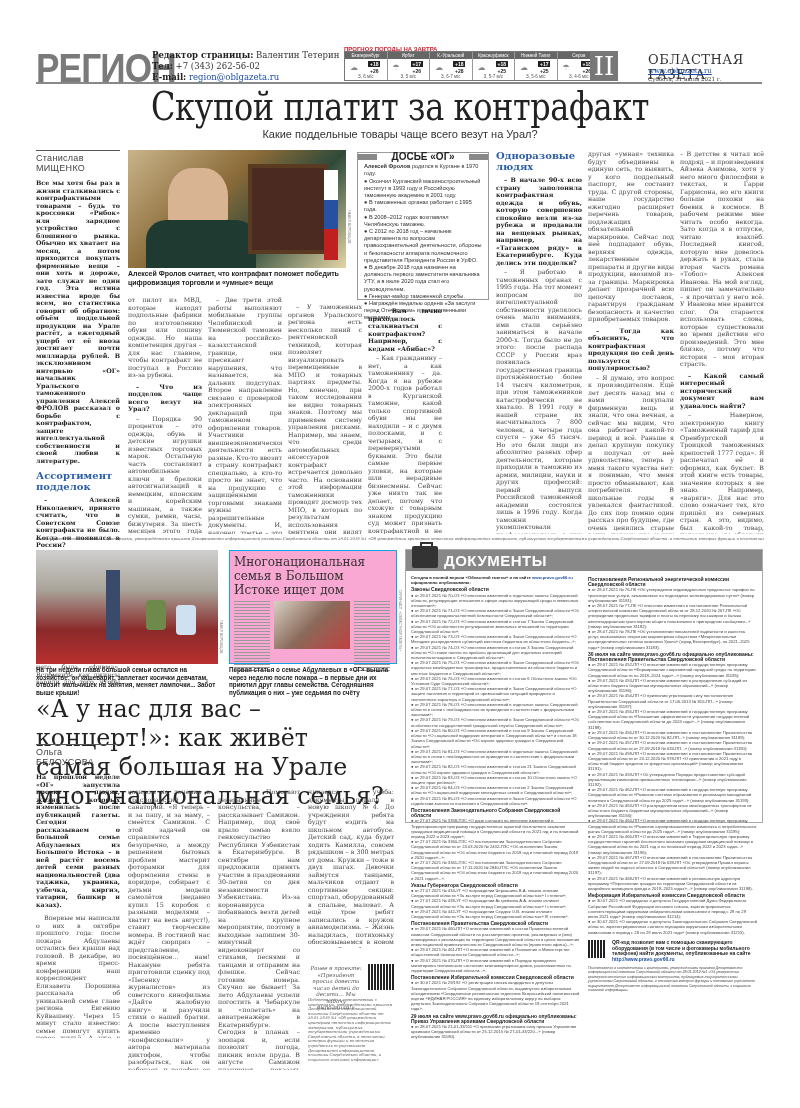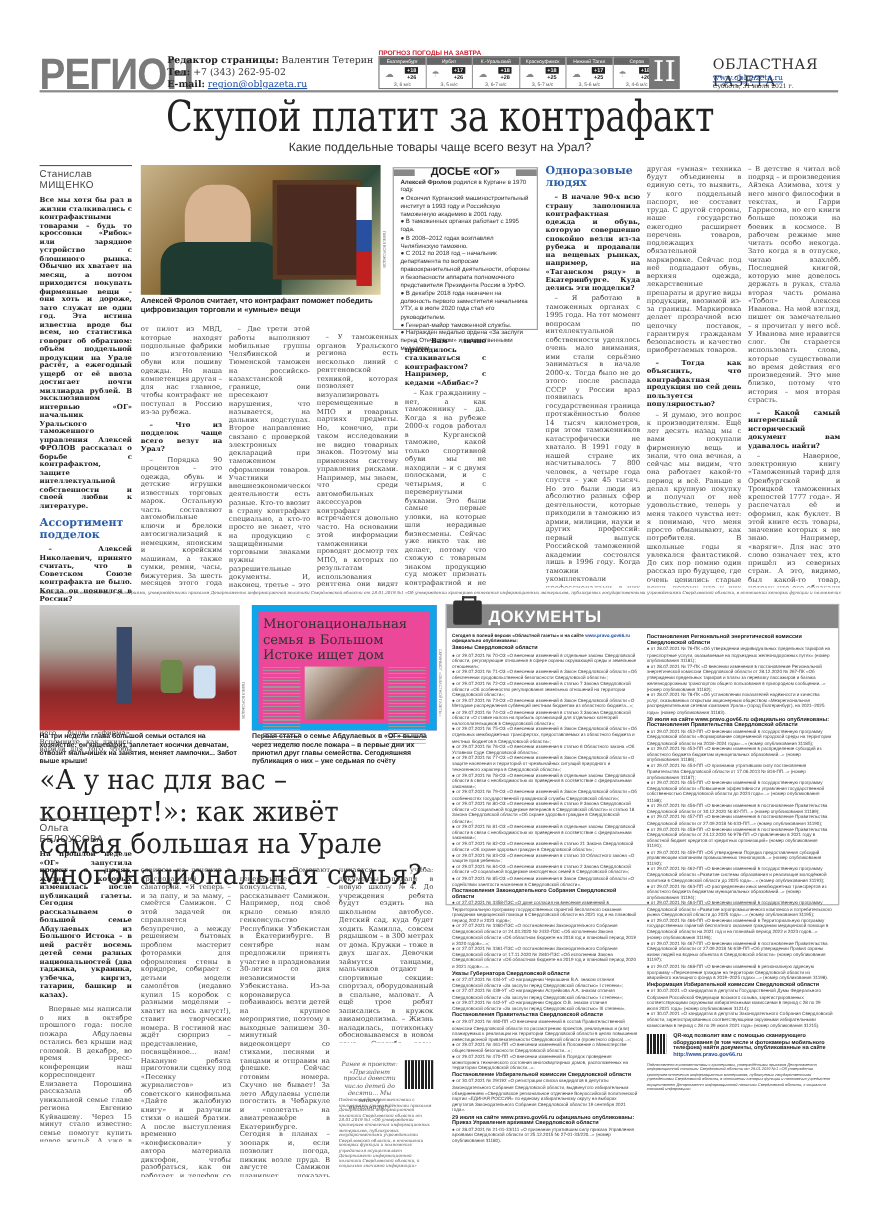--- a/index.html
+++ b/index.html
@@ -1,21 +1,21 @@
 <!DOCTYPE html>
 <html><head>
 <meta charset="utf-8">
 <style>
 *{box-sizing:border-box;margin:0;padding:0}
 body{width:800px;height:1108px;background:#fff;font-family:"DejaVu Serif",serif;color:#222;position:relative;overflow:hidden}
 .abs{position:absolute}
 .masthead-word{left:36px;top:46px;font-family:"Liberation Sans",sans-serif;font-weight:bold;font-size:40px;color:#7a7a7a;letter-spacing:-1px;transform:scaleX(0.88);transform-origin:left}
 .editor{left:152px;top:50px;font-size:8.5px;line-height:11px;color:#333}
 .editor b{color:#222}
-.editor a{color:#1f4ea3;text-decoration:underline}
+.editor a{color:#1f4ea3;}
 .rule{left:36px;top:82px;width:726px;height:2px;background:#888}
 .weather-title{left:344px;top:46px;font-family:"Liberation Sans",sans-serif;font-size:6px;font-weight:bold;color:#d0202f}
 .weather{left:344px;top:51px;display:flex;border:1px solid #777}
 .wcell{width:42.5px;border-right:1px solid #999;font-family:"Liberation Sans",sans-serif;text-align:center}
 .wcell:last-child{border-right:none}
 .wcity{background:#666;color:#fff;font-size:4.5px;height:7px;line-height:7px}
 .wbody{height:21px;position:relative;font-size:5px}
 .wicon{position:absolute;left:5px;top:4px;font-size:8px;color:#888}
 .wnight{position:absolute;left:23px;top:2px;background:#222;color:#fff;font-size:5px;padding:0 2px;font-weight:bold}
 .wday{position:absolute;left:25px;top:9px;font-weight:bold;font-size:5px}
@@ -41,31 +41,31 @@
 .docs{left:405px;top:549px;width:358px;height:274px;border:1px solid #aaa;background:#fff}
 .docs-header{height:21px;background:#888;color:#fff;display:flex;align-items:center;padding-left:38px;font-family:"Liberation Sans",sans-serif;font-weight:bold;font-size:15px;letter-spacing:0.5px;position:relative}
 .briefcase{position:absolute;left:6px;top:-4px;width:26px;height:22px;background:#333;border-radius:2px}
 .briefcase:before{content:"";position:absolute;left:8px;top:-4px;width:9px;height:5px;border:2px solid #333;border-bottom:none}
 .docs-cols{display:flex;gap:8px;padding:4px 5px;font-family:"Liberation Sans",sans-serif;font-size:4.2px;line-height:5.2px;color:#444}
 .docs-col{flex:1}
 .docs-col .dh{font-weight:bold;color:#222;font-size:5px;margin-top:2px}
 .docs-col a{color:#1f4ea3}
 .qr{width:18px;height:18px;background:repeating-linear-gradient(90deg,#222 0 2px,#fff 2px 3px),#222;display:inline-block}
 .headline2{left:36px;top:828px;font-size:25px;line-height:29px;color:#222;font-family:"DejaVu Serif",serif;transform:scaleX(0.95);transform-origin:left}
-.mini-page{border:6px solid #0ea5e9;background:#ec4899;padding:4px}
+.mini-page{border:1px solid #0ea5e9;background:#f9a8d4;padding:4px}
 .mini-title{font-family:"DejaVu Serif",serif;font-size:12px;line-height:14px;color:#333}
 .lines{background:repeating-linear-gradient(180deg,#999 0 1px,transparent 1px 3px)}
 </style>
 </head>
 <body>
 
 <div class="abs masthead-word">РЕГИОН</div>
 <div class="abs editor">
   <div><b>Редактор страницы:</b> <span>Валентин Тетерин</span></div>
-  <div><b>Тел:</b> <span>+7 (343) 262-95-02</span></div>
+  <div><b>Тел:</b> <span>+7 (343) 262-56-02</span></div>
   <div><b>E-mail:</b> <a>region@oblgazeta.ru</a></div>
 </div>
 
 <div class="abs weather-title">ПРОГНОЗ ПОГОДЫ НА ЗАВТРА</div>
 <div class="abs weather">
   <div class="wcell">
       <div class="wcity">Екатеринбург</div>
       <div class="wbody">
         <span class="wicon">☁</span>
         <span class="wnight">+18</span>

